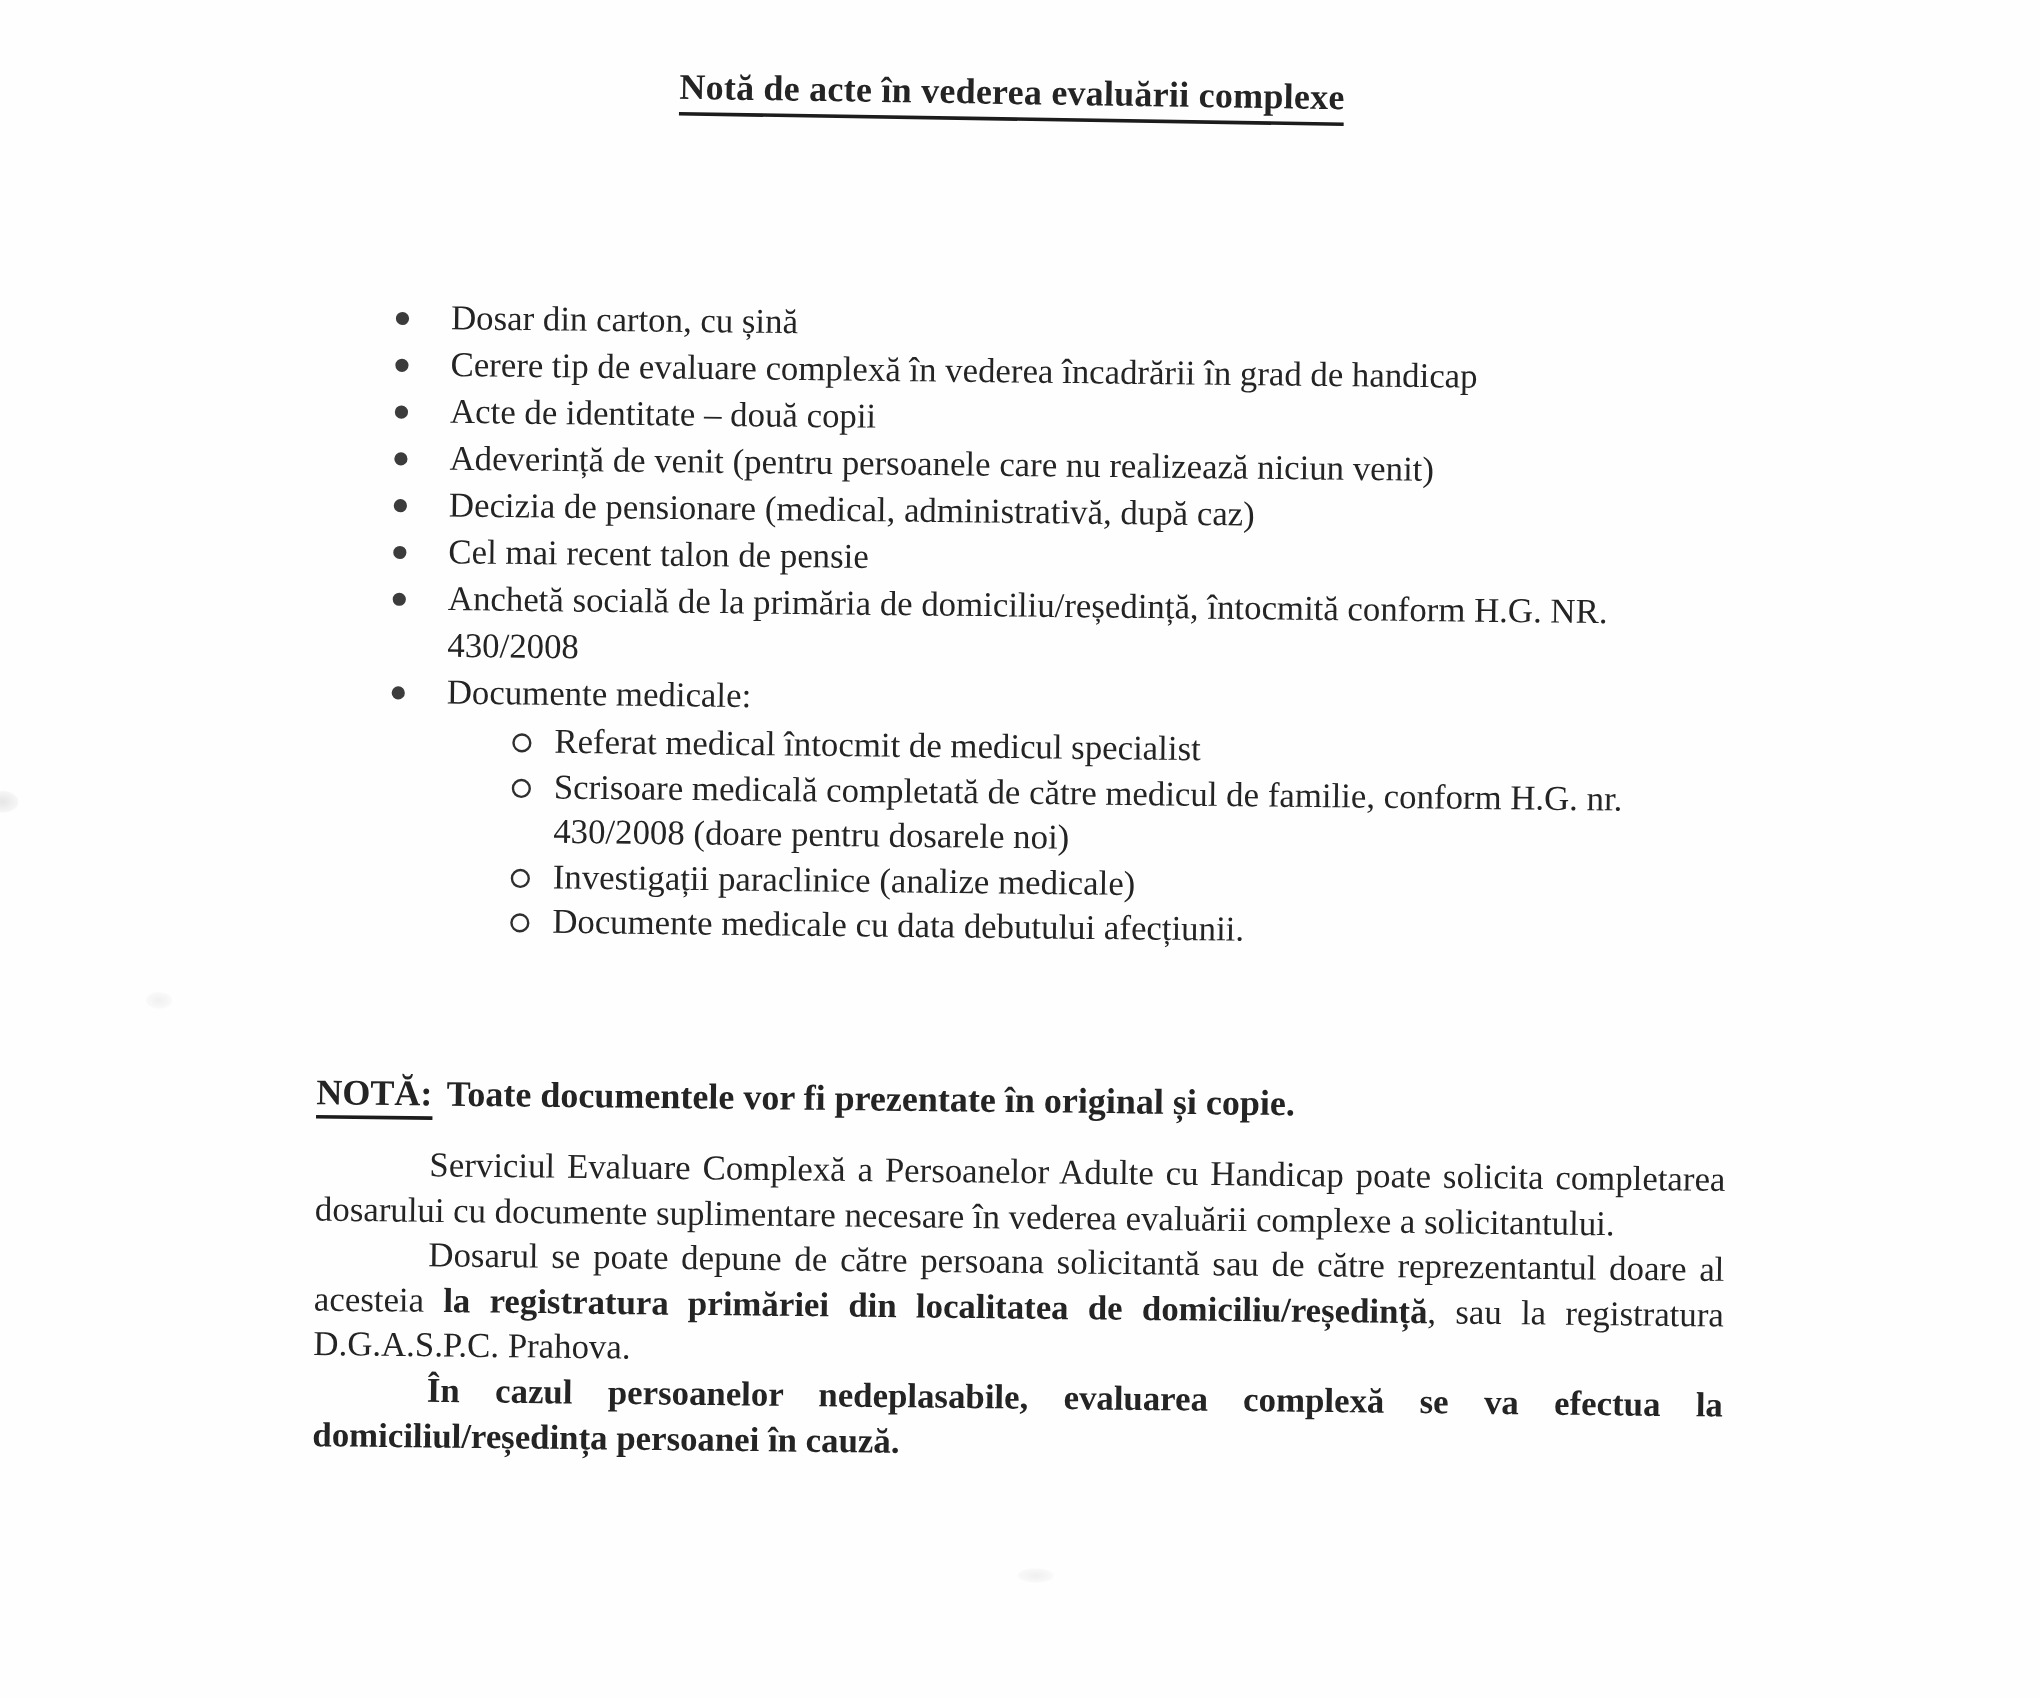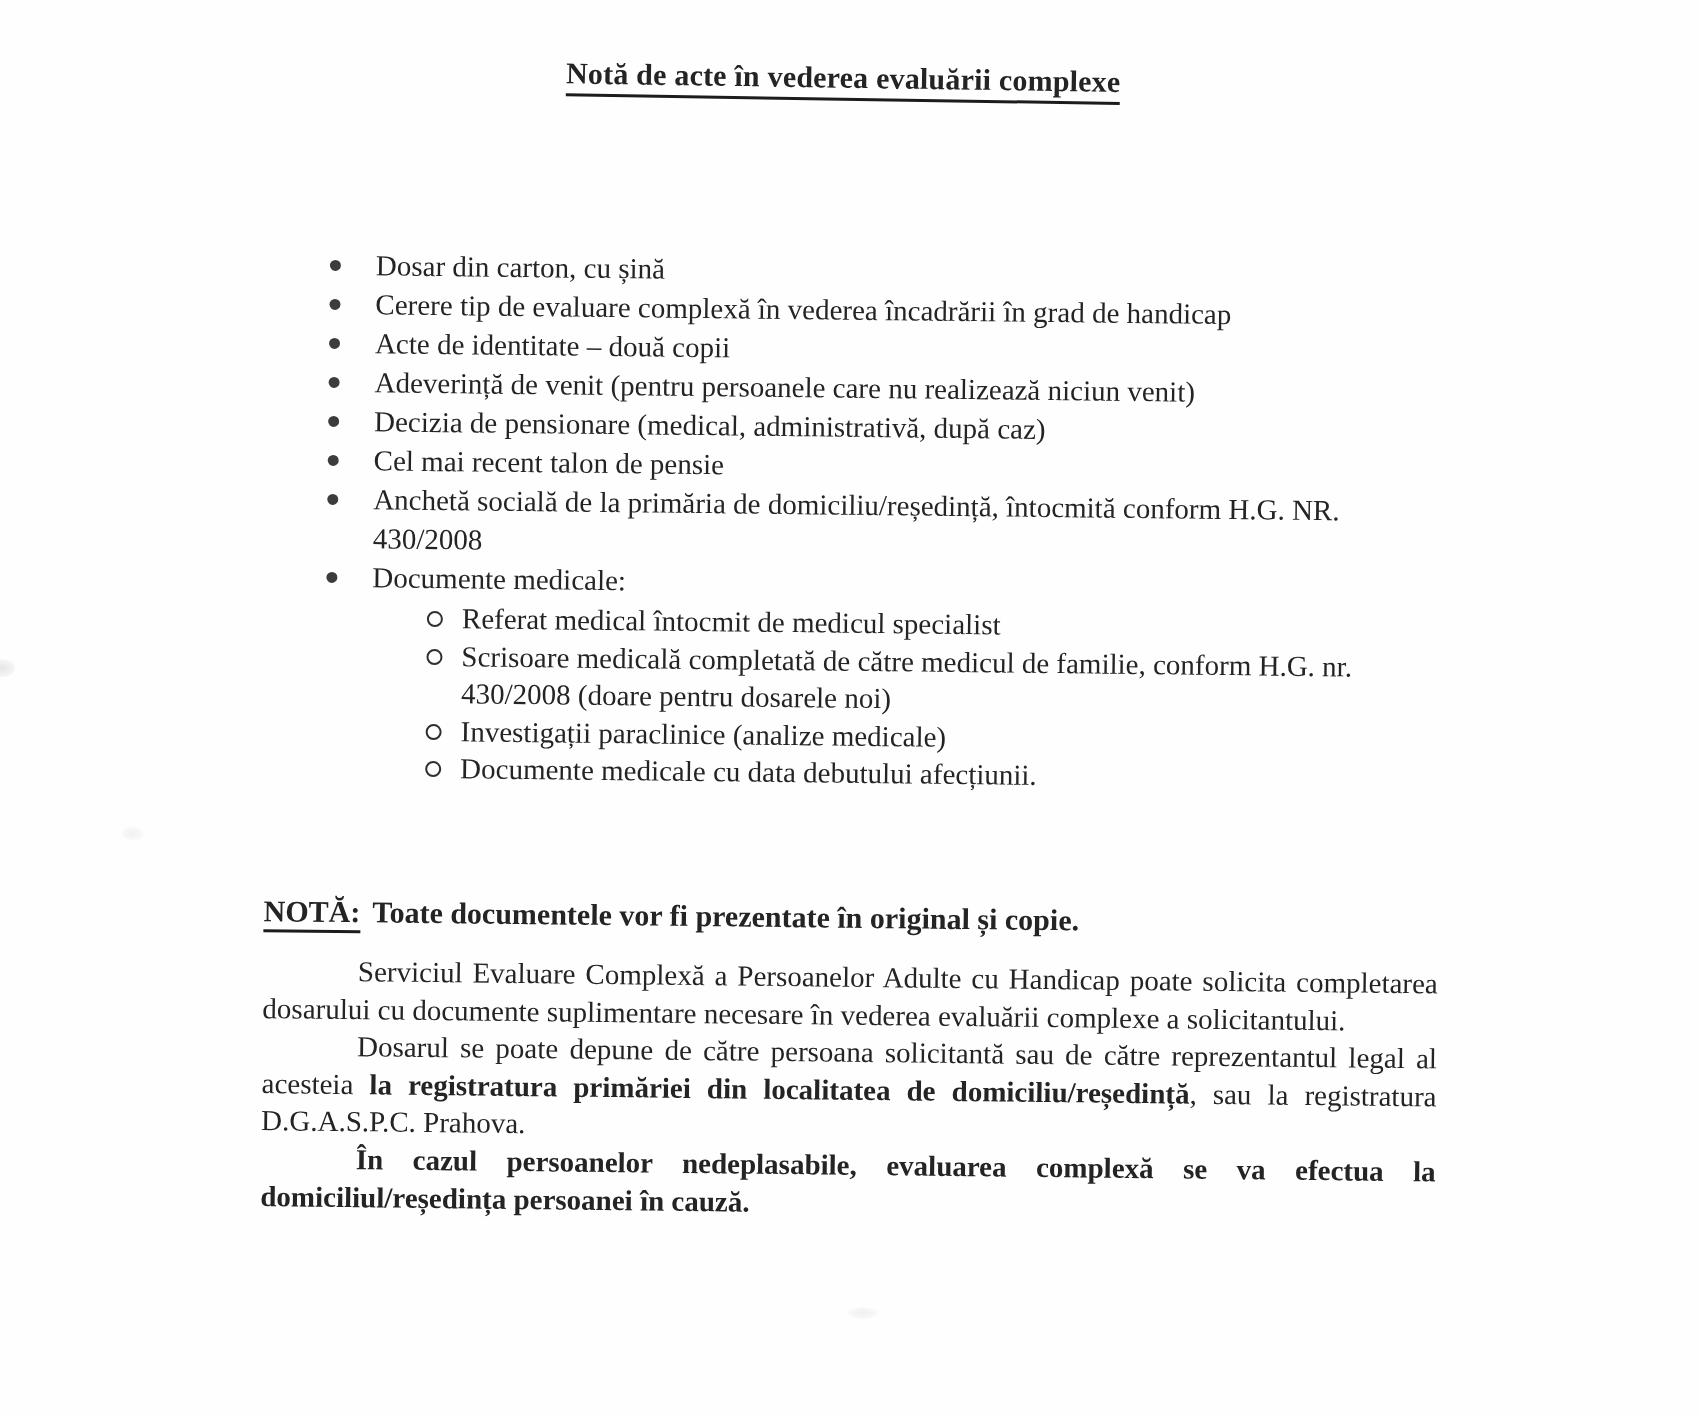--- a/index.html
+++ b/index.html
@@ -184,21 +184,21 @@
       </div>
     </div>
   </div>
 
   <div class="note-line">
     <span class="note-label">NOTĂ:</span><span>Toate documentele vor fi prezentate în original și copie.</span>
   </div>
 
   <div class="paragraphs">
     <p>Serviciul Evaluare Complexă a Persoanelor Adulte cu Handicap poate solicita completarea dosarului cu documente suplimentare necesare în vederea evaluării complexe a solicitantului.</p>
-    <p><span>Dosarul se poate depune de către persoana solicitantă sau de către reprezentantul legal al acesteia </span><span class="bold-run">la registratura primăriei din localitatea de domiciliu/reședință</span><span>, sau la registratura D.G.A.S.P.C. Prahova.</span></p>
+    <p><span>Dosarul se poate depune de către persoana solicitantă sau de către reprezentantul doare al acesteia </span><span class="bold-run">la registratura primăriei din localitatea de domiciliu/reședință</span><span>, sau la registratura D.G.A.S.P.C. Prahova.</span></p>
     <p class="all-bold">În cazul persoanelor nedeplasabile, evaluarea complexă se va efectua la domiciliul/reședința persoanei în cauză.</p>
   </div>
 
   <div class="artifact a1"></div>
   <div class="artifact a2"></div>
   <div class="artifact a3"></div>
 
 </div>
 
 </body></html>

